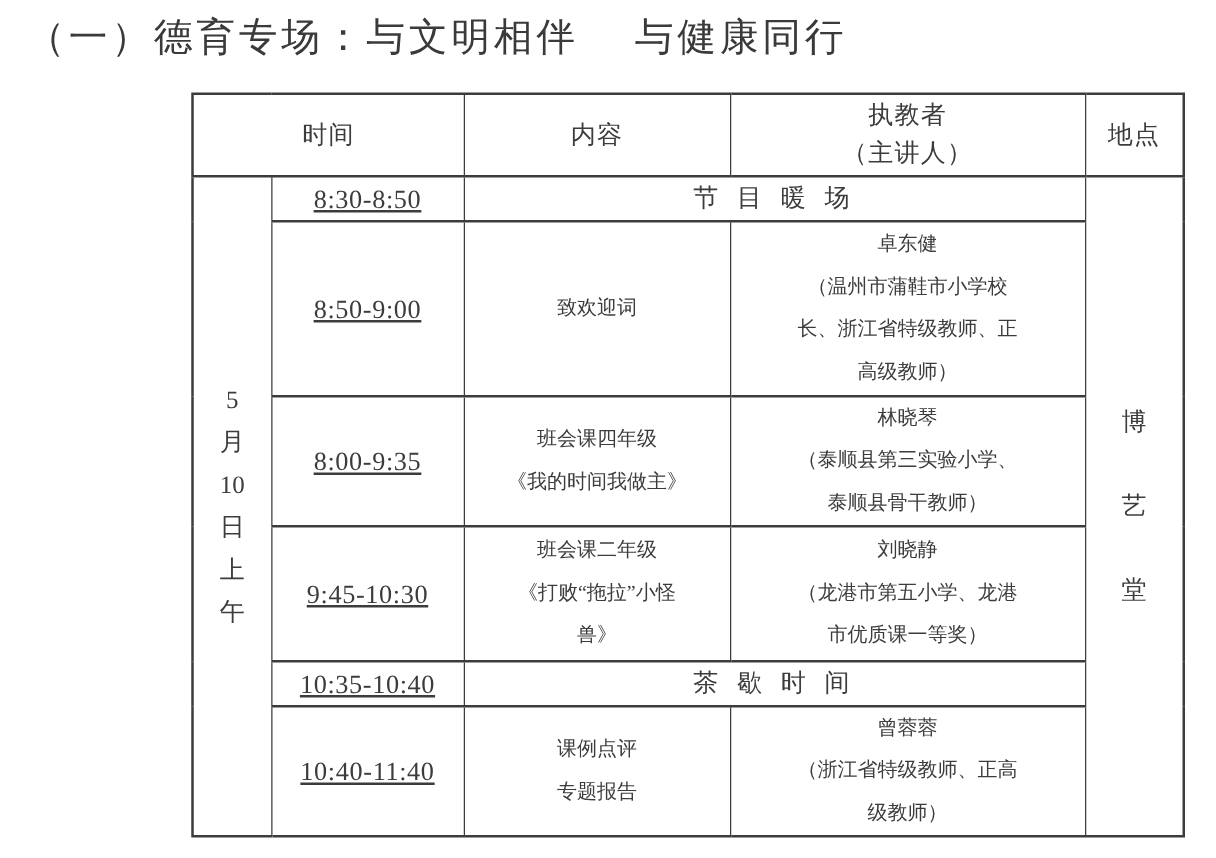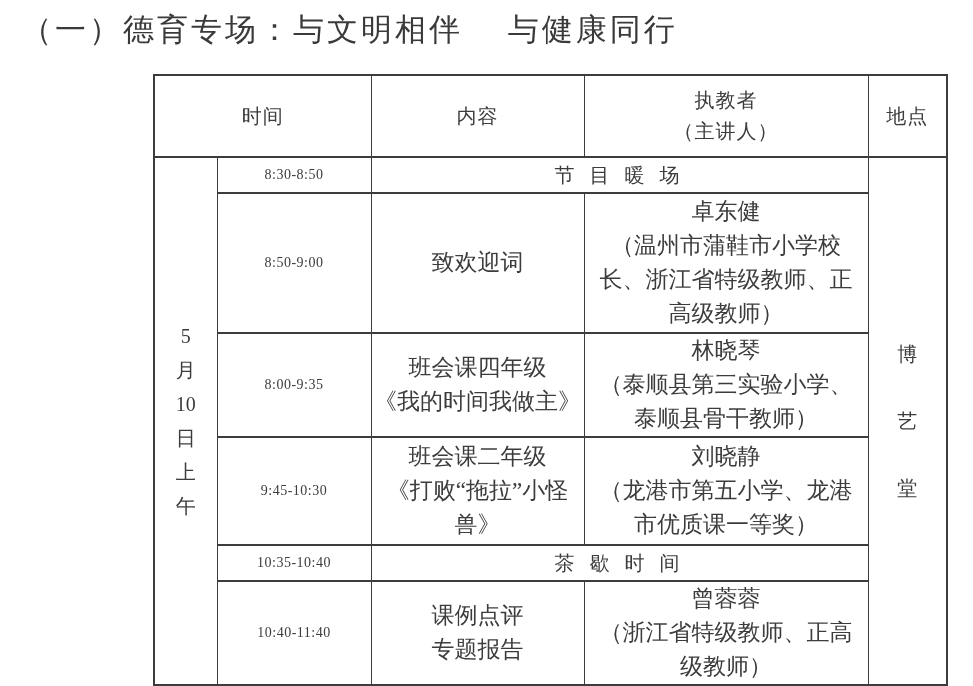--- a/index.html
+++ b/index.html
@@ -37,43 +37,43 @@
     border-left-width: 1px;
     border-right-width: 1px;
     text-align: center;
     vertical-align: middle;
     font-size: 20px;
     line-height: 34px;
     padding: 0 2px;
     overflow: hidden;
   }
   .pre { white-space: pre-line; margin-top: 20px; }
-  .time-cell { font-size: 14px; letter-spacing: 0.5px; white-space: nowrap; }
+  .time-cell { font-size: 21px; letter-spacing: 0.5px; white-space: nowrap; text-decoration: underline; }
   .header-cell { font-size: 20px; letter-spacing: 1px; }
   .header-teacher { line-height: 31px; }
   .span-cell { letter-spacing: 5px; margin-left: 36px; }
   .date-cell { font-size: 20px; line-height: 34px; }
   .venue-cell { font-size: 20px; line-height: 67px; }
-  .speaker-cell, .content-cell { font-size: 23px; line-height: 34px; }
+  .speaker-cell, .content-cell { font-size: 16px; line-height: 34px; }
 </style>
 </head>
 <body>
 
 <h1 class="title">（一）德育专场：与文明相伴　 与健康同行</h1>
 
 <table class="schedule">
   <colgroup>
     <col style="width:63px">
     <col style="width:154px">
     <col style="width:213px">
     <col style="width:284px">
     <col style="width:79px">
   </colgroup>
   <tbody>
-    <tr style="height:82px">
+    <tr style="height:66px">
       <td colspan="2" class="header-cell">时间</td>
       <td class="header-cell">内容</td>
       <td class="header-cell header-teacher pre">执教者
 （主讲人）</td>
       <td class="header-cell">地点</td>
     </tr>
     <tr style="height:35px">
       <td rowspan="6" class="date-cell pre">5
 月
 10

